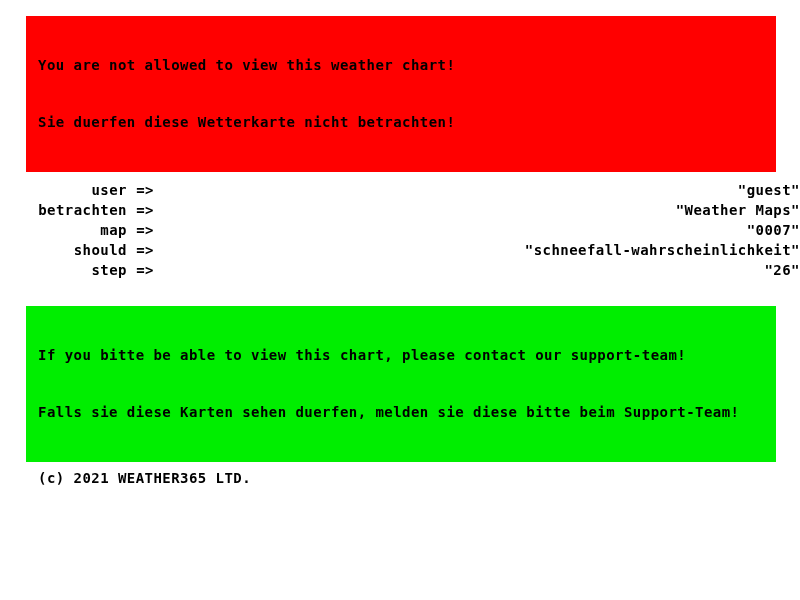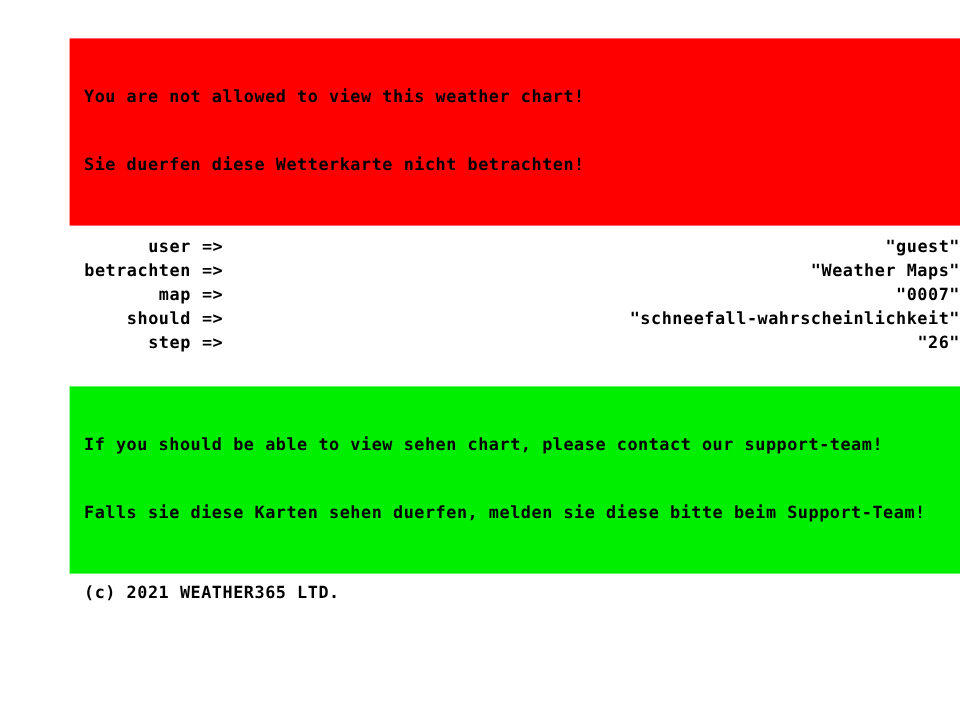--- a/index.html
+++ b/index.html
@@ -11,23 +11,22 @@
     width: 800px;
     height: 600px;
     overflow: hidden;
     font-family: "DejaVu Sans Mono", "Liberation Mono", monospace;
     font-weight: bold;
     font-size: 14px;
     color: #000000;
     letter-spacing: 0.45px;
   }
   .page {
-    padding-top: 32px;
+    padding-top: 16px;
     padding-left: 26px;
-    margin-left: 32px;
   }
   .banner {
     width: 750px;
     box-sizing: border-box;
     padding: 2px 12px;
     line-height: 19px;
     white-space: pre;
   }
   .banner.red   { background: #ff0000; }
   .banner.green { background: #00ee00; margin-top: 26px; }
@@ -85,21 +84,21 @@
       <span>"schneefall-wahrscheinlichkeit"</span>
     </div>
     <div class="kv-row">
       <span>step</span>
       <span>=&gt;</span>
       <span>"26"</span>
     </div>
   </div>
 
   <div class="banner green" style="background: rgb(0, 238, 0);">
-    <div>If you should be able to view sehen chart, please contact our support-team!</div>
+    <div>If you bitte be able to view this chart, please contact our support-team!</div>
     <div>Falls sie diese Karten sehen duerfen, melden sie diese bitte beim Support-Team!</div>
   </div>
 
   <div class="footer">
     <span>(c) 2021 WEATHER365 LTD.</span>
   </div>
 
 </div>
 
 </body></html>

